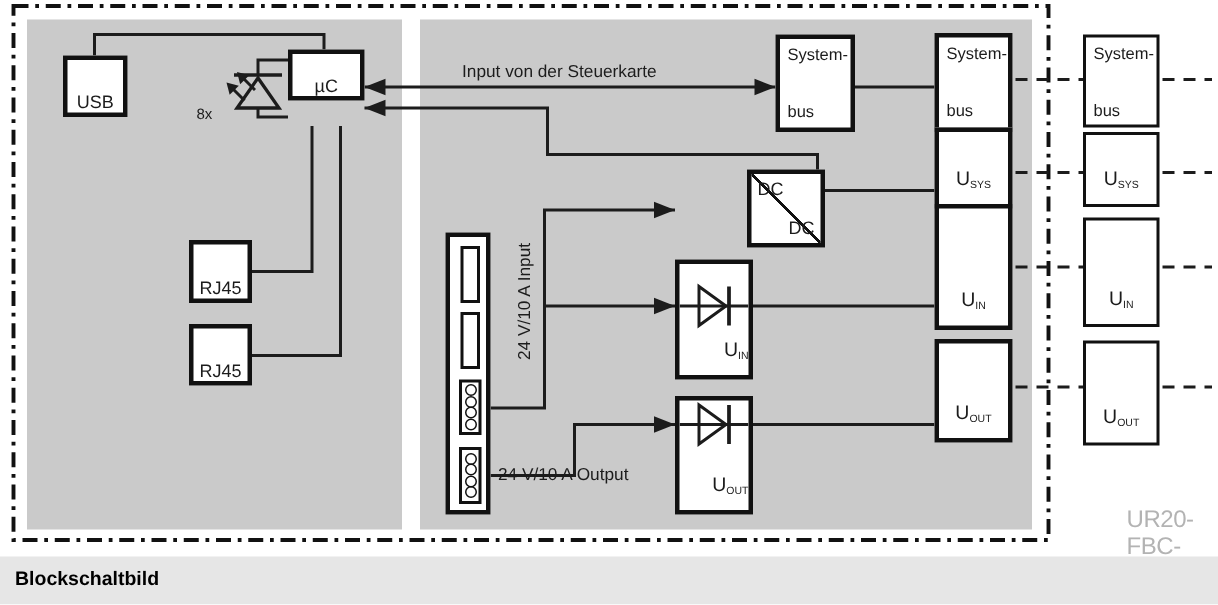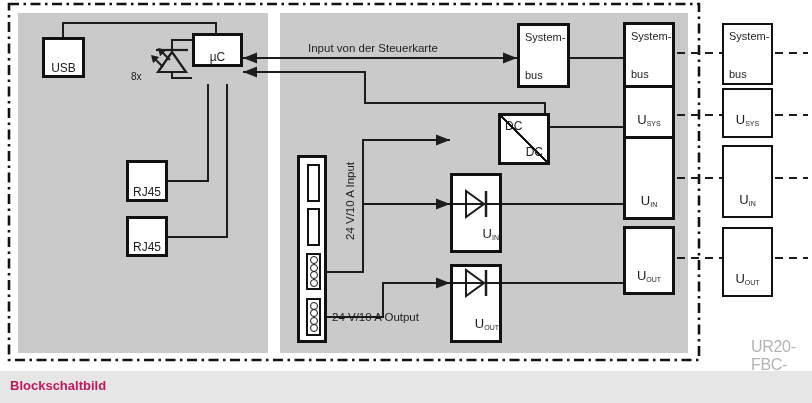--- a/index.html
+++ b/index.html
@@ -21,21 +21,21 @@
   .dcdc{background:#fff linear-gradient(to top right,transparent calc(50% - 1px),#111 calc(50% - 1px),#111 calc(50% + 1px),transparent calc(50% + 1px));}
   .dcdc .dc-top{position:absolute;left:4px;top:3px;font-size:12px;}
   .dcdc .dc-bot{position:absolute;right:4px;bottom:3px;font-size:12px;}
   .tstrip{position:absolute;left:297px;top:155px;width:30px;height:188px;background:#fff;
           border:3px solid #111;box-sizing:border-box;z-index:2;}
   .slot{position:absolute;left:7px;width:13px;height:38px;border:2px solid #111;box-sizing:border-box;}
   .cgroup{position:absolute;left:6px;width:15px;border:2px solid #111;box-sizing:border-box;
           display:flex;flex-direction:column;align-items:center;justify-content:center;}
   .contact{width:8px;height:8px;border:1.5px solid #111;border-radius:50%;box-sizing:border-box;margin:-0.2px 0;}
   .footer{position:absolute;left:0;top:371px;width:812px;height:32px;background:#e6e6e6;
-          font-weight:bold;font-size:13px;color:#be185d;padding:7px 0 0 10px;box-sizing:border-box;}
+          font-weight:bold;font-size:13px;color:#000000;padding:7px 0 0 10px;box-sizing:border-box;}
   .watermark{position:absolute;left:751px;top:338px;font-size:16px;color:#b3b3b3;letter-spacing:-0.3px;}
   .dsvg{position:absolute;z-index:2;}
 </style>
 </head>
 <body>
 
 <div class="panel" style="left:18px;top:13px;width:250px;height:340px;"></div>
 <div class="panel" style="left:280px;top:13px;width:408px;height:340px;"></div>
 
 <svg class="layer" width="812" height="403" viewBox="0 0 812 403">

